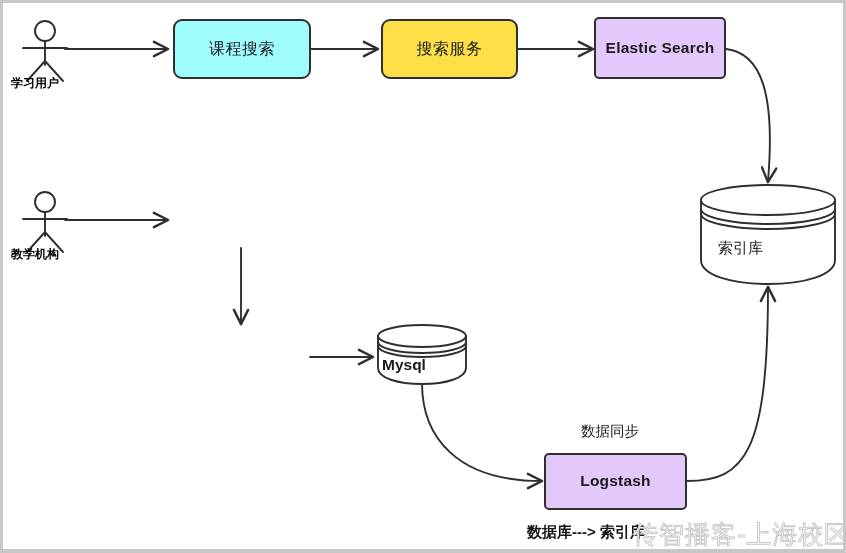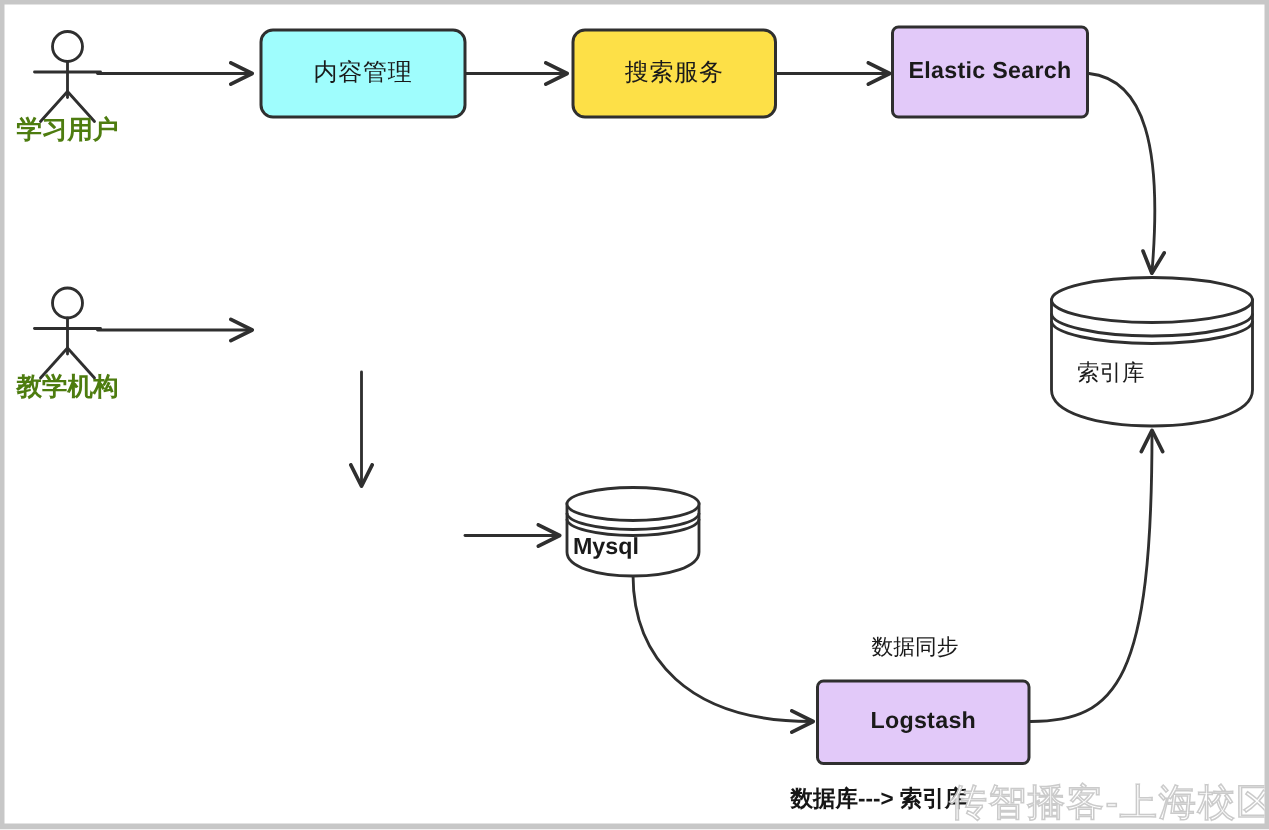--- a/index.html
+++ b/index.html
@@ -59,23 +59,23 @@
   }
   .cyl-label {
     position: absolute;
     text-align: left;
     font-size: 15px;
     color: #1a1a1a;
   }
   .cyl-label.bold { font-weight: bold; }
   .actor-label {
     position: absolute;
-    font-size: 17px;
+    font-size: 12px;
     font-weight: bold;
-    color: #4d7c0f;
+    color: #000000;
     white-space: nowrap;
   }
   .edge-label {
     position: absolute;
     font-size: 14.5px;
     color: #1a1a1a;
     white-space: nowrap;
   }
   .caption {
     position: absolute;
@@ -156,21 +156,21 @@
                C 443 381 463 375 463 365 L 463 333 Z"></path>
       <ellipse cx="419" cy="333" rx="44" ry="11"></ellipse>
       <path d="M 375 339 C 375 345 395 350 419 350 C 443 350 463 345 463 339" fill="none"></path>
       <path d="M 375 343 C 375 349 395 354 419 354 C 443 354 463 349 463 343" fill="none"></path>
     </g>
   </svg>
 
   <div class="actor-label" style="left:8px; top:72px;">学习用户</div>
   <div class="actor-label" style="left:8px; top:243px;">教学机构</div>
 
-  <div class="node proc cyan" style="left:170px; top:16px; width:138px; height:60px;">内容管理</div>
+  <div class="node proc cyan" style="left:170px; top:16px; width:138px; height:60px;">课程搜索</div>
 
   <div class="node proc green" style="left:378px; top:16px; width:137px; height:60px;">搜索服务</div>
 
   <div class="node proc purple" style="left:591px; top:14px; width:132px; height:62px;">Elastic Search</div>
 
 
 
   <div class="node proc purple" style="left:541px; top:450px; width:143px; height:57px;">Logstash</div>
 
 

